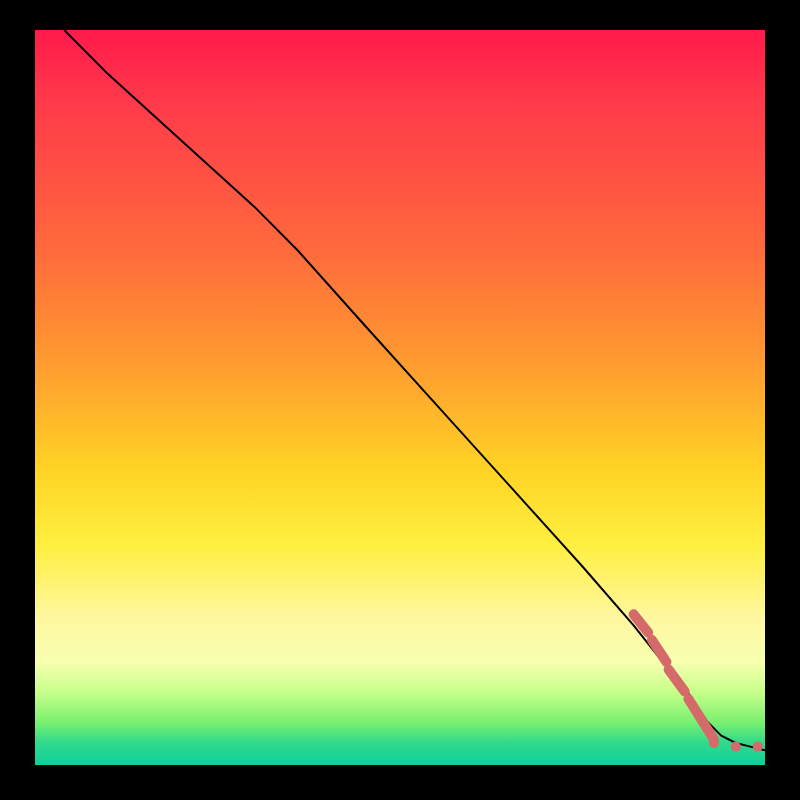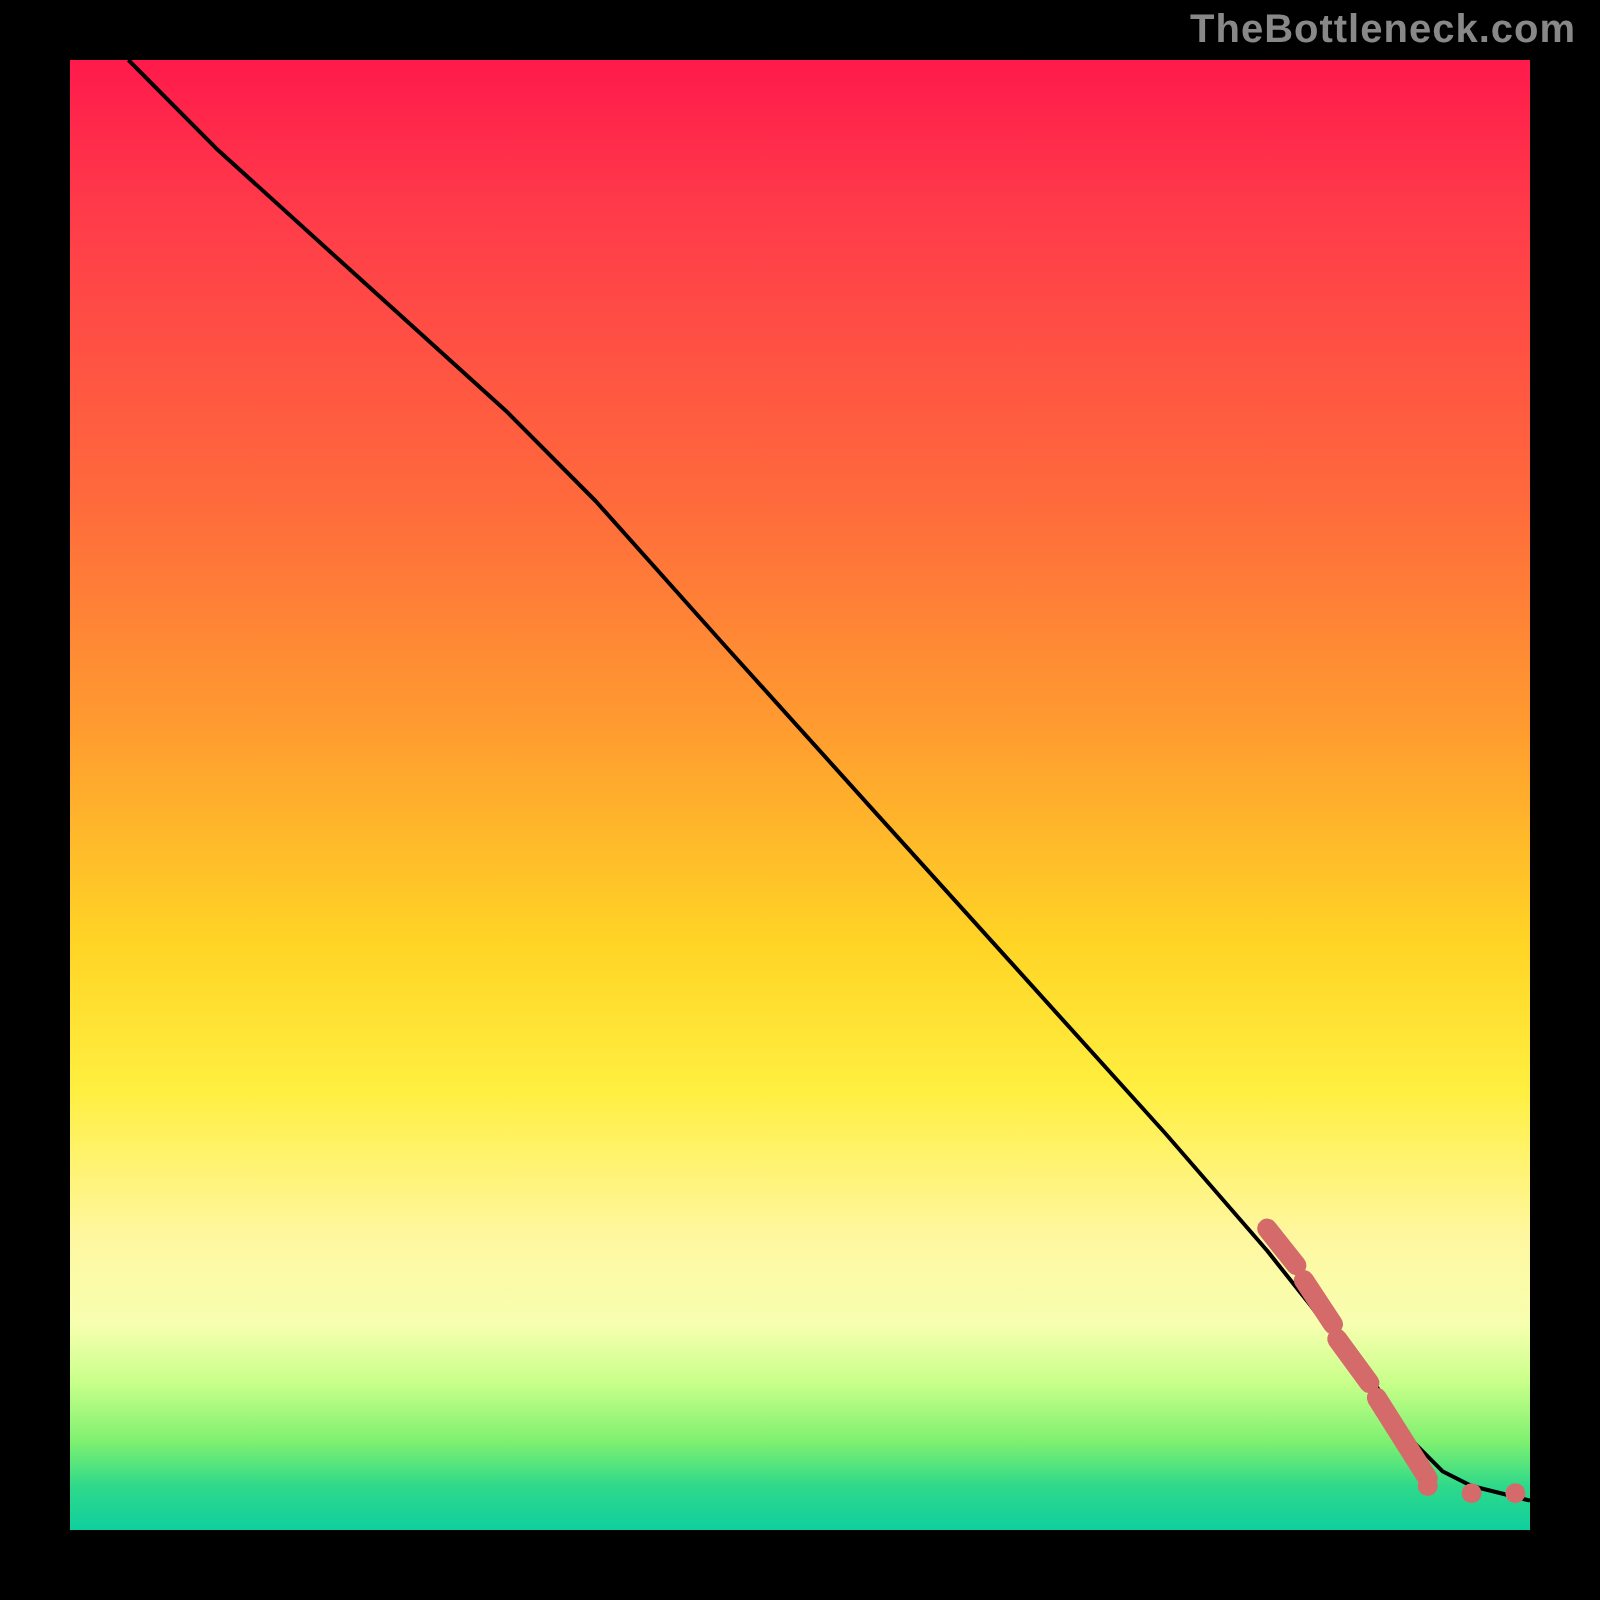--- a/index.html
+++ b/index.html
@@ -57,21 +57,20 @@
     position: absolute;
     inset: 0;
     width: 100%;
     height: 100%;
   }
 </style>
 </head>
 <body>
 
 <div class="wrap">
-  <div class="watermark">TheBottleneck.com</div>
   <div class="plot">
     <div class="gradient"></div>
     <svg class="overlay" viewBox="0 0 730 735" preserveAspectRatio="none">
       <g id="line-layer">
           <path d="M29.2 0.0 L73.0 44.1 L146.0 110.3 L219.0 176.4 L262.8 220.5 L328.5 294.0 L401.5 374.9 L474.5 455.7 L547.5 536.5 L598.6 595.4 L627.8 632.1 L642.4 646.8 L657.0 668.9 L671.6 690.9 L686.2 705.6 L700.8 713.0 L715.4 716.6 L730.0 720.3" fill="none" stroke="#000000" stroke-width="2" stroke-linejoin="round"></path>
         </g>
       <g id="marker-layer">
           <line x1="598.6" y1="584.3" x2="613.2" y2="602.7" stroke="#d56a6a" stroke-width="10" stroke-linecap="round"></line>
           <line x1="616.9" y1="610.0" x2="631.5" y2="632.1" stroke="#d56a6a" stroke-width="10" stroke-linecap="round"></line>
           <line x1="633.6" y1="639.5" x2="649.7" y2="661.5" stroke="#d56a6a" stroke-width="10" stroke-linecap="round"></line>

